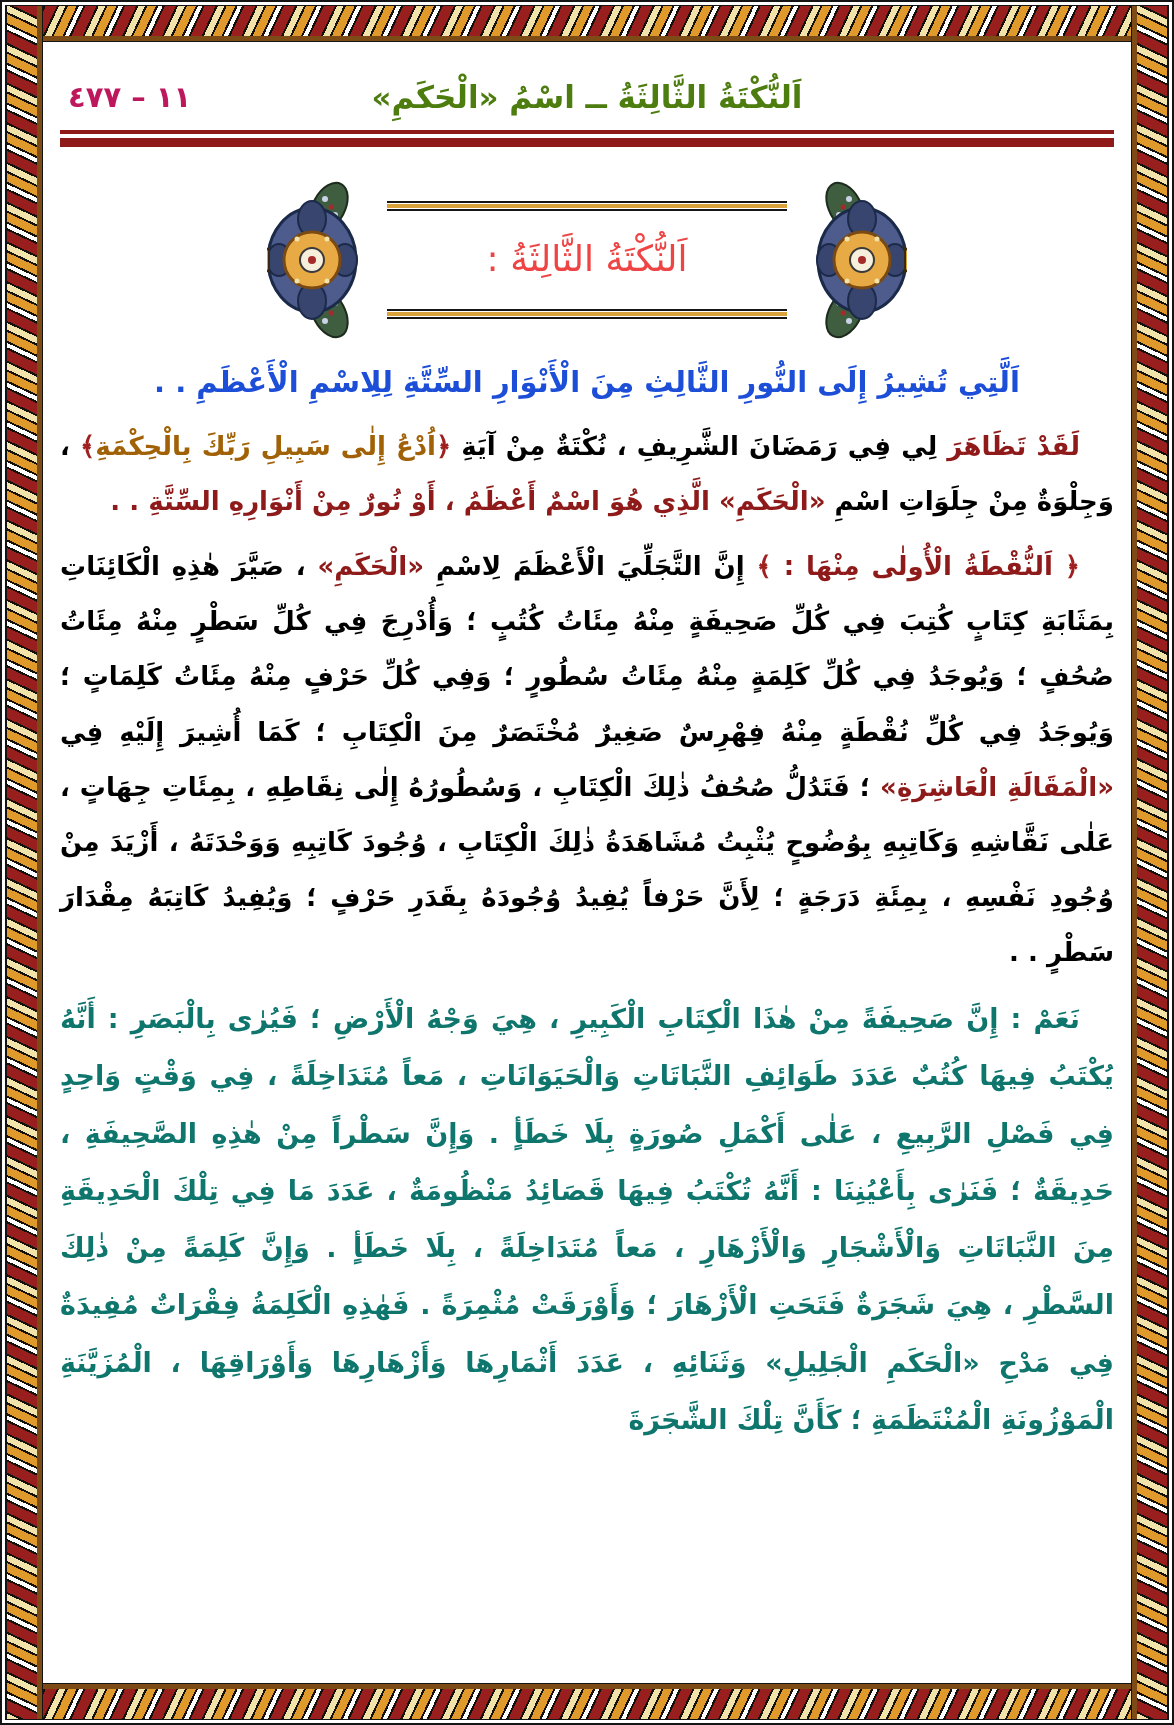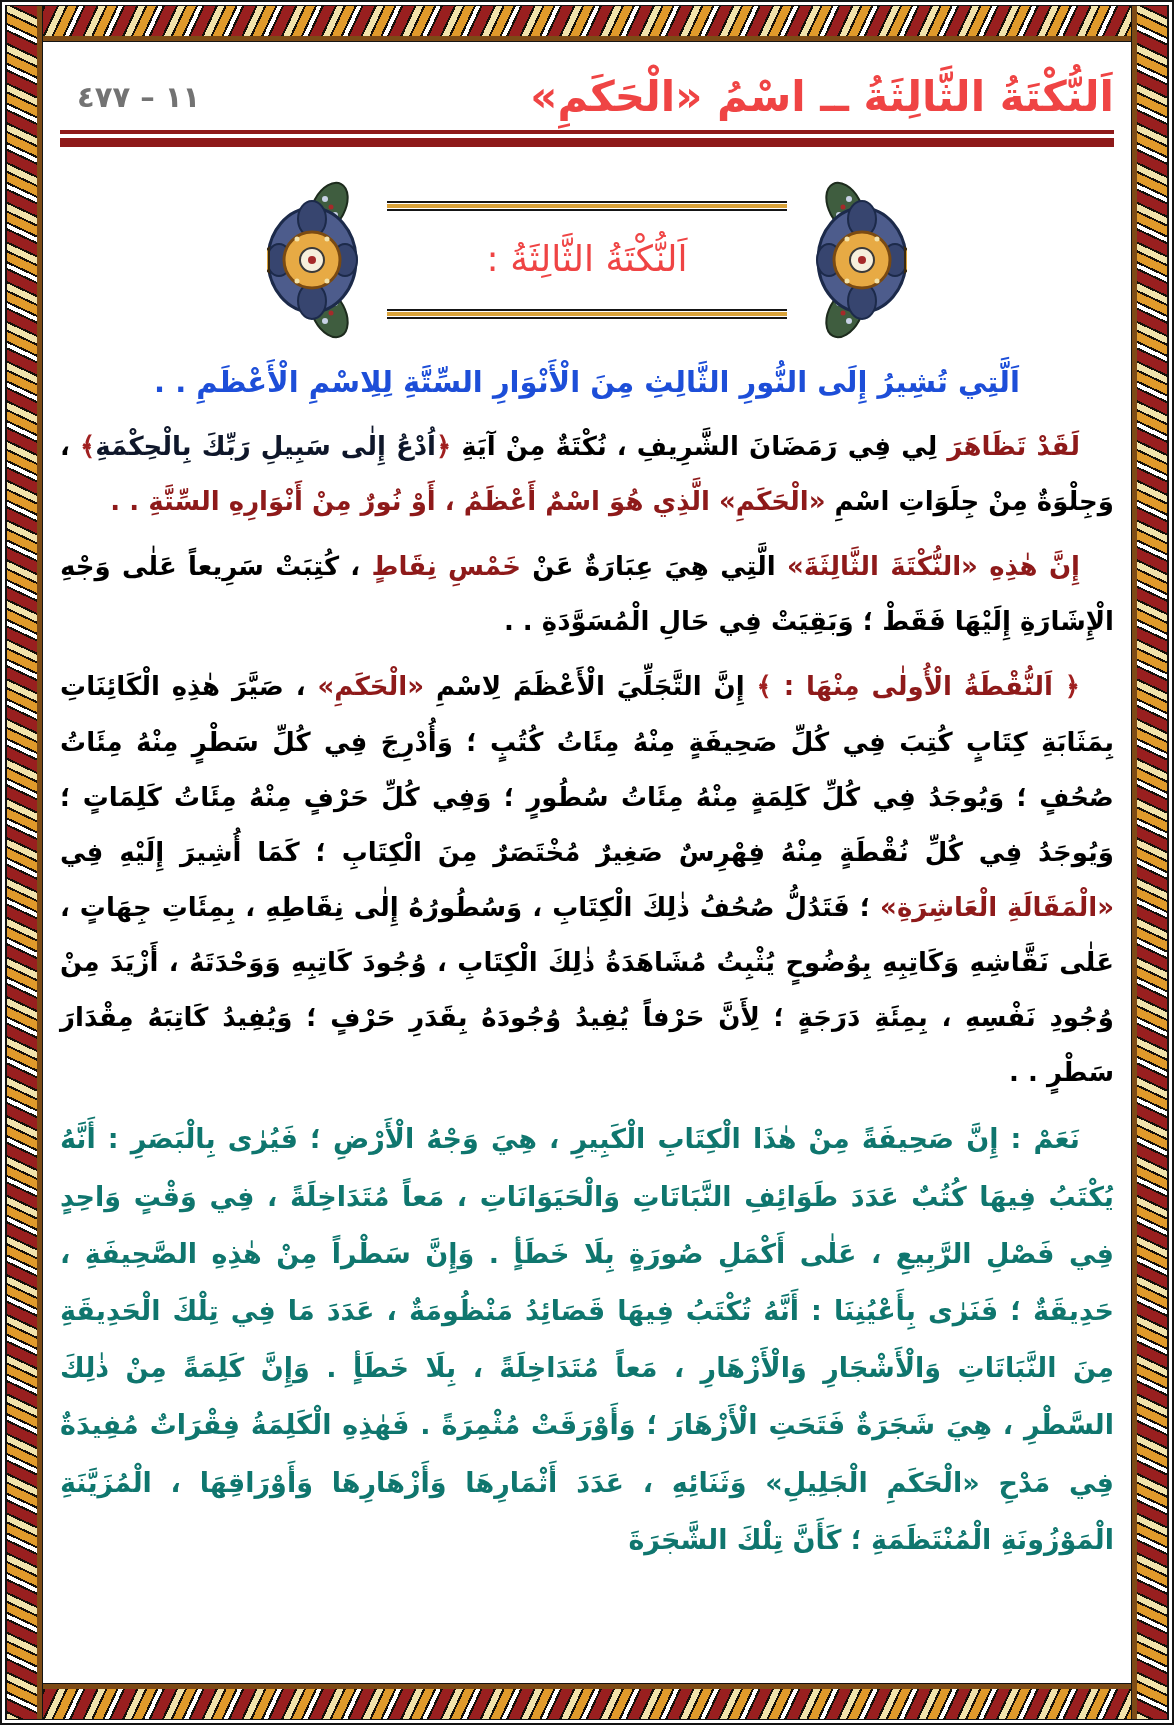--- a/index.html
+++ b/index.html
@@ -26,25 +26,25 @@
   .strip-top{top:6px;border-bottom:5px solid #7d4b16;}
   .strip-bottom{bottom:6px;border-top:5px solid #7d4b16;}
   .strip-left{left:6px;border-left:1px solid #141414;border-right:5px solid #7d4b16;}
   .strip-right{right:6px;border-right:1px solid #141414;border-left:5px solid #7d4b16;}
 
   
   .content{position:absolute;top:52px;right:60px;left:60px;bottom:44px;}
 
   .header{position:relative;height:54px;margin-top:18px;}
   .header-title{
-    position:absolute;right:0;left:0;
-    color:#ef4444;font-size:42px;font-weight:700;line-height:54px;
+    position:absolute;right:0;left:0;text-align:center;
+    color:#4d7c0f;font-size:31px;font-weight:700;line-height:54px;
   }
   .header-pagenum{
-    position:absolute;left:17px;top:0;color:#737373;font-size:29px;font-weight:700;line-height:54px;
+    position:absolute;left:8px;top:0;color:#be185d;font-size:29px;font-weight:700;line-height:54px;
   }
   .rule{margin-top:6px;}
   .rule .thin{height:4px;background:#8e1a1a;}
   .rule .gap{height:4px;background:#ffffff;}
   .rule .thick{height:9px;background:#8e1a1a;}
 
   
   .ornament{position:relative;width:640px;margin:34px auto 0;height:158px;}
   .ornament svg{display:block;}
   .ornament-title{
@@ -58,21 +58,21 @@
   }
 
   .body-text{margin-top:20px;}
   p.para{
     margin:10px 0 0 0;font-size:26px;font-weight:700;line-height:2.12;
     text-align:justify;text-indent:34px;color:#000000;
   }
   p.para-red{color:#0f766e;font-size:27px;}
   .t-black{color:#000000;}
   .t-redbold{color:#8e1a1a;margin-top:16px;}
-  .t-blue{color:#0f172a;}
+  .t-blue{color:#a16207;}
   .t-bracket{color:#a02020;}
 </style>
 </head>
 <body>
 
 <div class="page-edge"></div>
 <div class="strip strip-h strip-top"></div>
 <div class="strip strip-h strip-bottom"></div>
 <div class="strip strip-v strip-left"></div>
 <div class="strip strip-v strip-right"></div>
@@ -135,18 +135,17 @@
       <use href="#medallion" x="0" y="0"></use>
       <use href="#medallion" transform="translate(640,0) scale(-1,1)"></use>
     </svg>
     <div class="ornament-title">اَلنُّكْتَةُ الثَّالِثَةُ :</div>
   </div>
 
   <div class="subtitle">اَلَّتِي تُشِيرُ إِلَى النُّورِ الثَّالِثِ مِنَ الْأَنْوَارِ السِّتَّةِ لِلِاسْمِ الْأَعْظَمِ . .</div>
 
   <div class="body-text">
     <p class="para"><span class="t-redbold">لَقَدْ تَظَاهَرَ</span><span class="t-black"> لِي فِي رَمَضَانَ الشَّرِيفِ ، نُكْتَةٌ مِنْ آيَةِ </span><span class="t-bracket">﴿</span><span class="t-blue">اُدْعُ إِلٰى سَبِيلِ رَبِّكَ بِالْحِكْمَةِ</span><span class="t-bracket">﴾</span><span class="t-black"> ، وَجِلْوَةٌ مِنْ جِلَوَاتِ اسْمِ </span><span class="t-redbold">«الْحَكَمِ»</span><span class="t-redbold"> الَّذِي هُوَ اسْمٌ أَعْظَمُ ، أَوْ نُورٌ مِنْ أَنْوَارِهِ السِّتَّةِ . .</span></p>
-    <p class="para"><span class="t-redbold">إِنَّ هٰذِهِ «النُّكْتَةَ الثَّالِثَةَ»</span><span class="t-black"> الَّتِي هِيَ عِبَارَةٌ عَنْ </span><span class="t-redbold">خَمْسِ نِقَاطٍ</span><span class="t-black"> ، كُتِبَتْ سَرِيعاً عَلٰى وَجْهِ الْإِشَارَةِ إِلَيْهَا فَقَطْ ؛ وَبَقِيَتْ فِي حَالِ الْمُسَوَّدَةِ . .</span></p>
     <p class="para"><span class="t-bracket">﴿</span><span class="t-redbold"> اَلنُّقْطَةُ الْأُولٰى مِنْهَا : </span><span class="t-bracket">﴾</span><span class="t-black"> إِنَّ التَّجَلِّيَ الْأَعْظَمَ لِاسْمِ </span><span class="t-redbold">«الْحَكَمِ»</span><span class="t-black"> ، صَيَّرَ هٰذِهِ الْكَائِنَاتِ بِمَثَابَةِ كِتَابٍ كُتِبَ فِي كُلِّ صَحِيفَةٍ مِنْهُ مِئَاتُ كُتُبٍ ؛ وَأُدْرِجَ فِي كُلِّ سَطْرٍ مِنْهُ مِئَاتُ صُحُفٍ ؛ وَيُوجَدُ فِي كُلِّ كَلِمَةٍ مِنْهُ مِئَاتُ سُطُورٍ ؛ وَفِي كُلِّ حَرْفٍ مِنْهُ مِئَاتُ كَلِمَاتٍ ؛ وَيُوجَدُ فِي كُلِّ نُقْطَةٍ مِنْهُ فِهْرِسٌ صَغِيرٌ مُخْتَصَرٌ مِنَ الْكِتَابِ ؛ كَمَا أُشِيرَ إِلَيْهِ فِي </span><span class="t-redbold">«الْمَقَالَةِ الْعَاشِرَةِ»</span><span class="t-black"> ؛ فَتَدُلُّ صُحُفُ ذٰلِكَ الْكِتَابِ ، وَسُطُورُهُ إِلٰى نِقَاطِهِ ، بِمِئَاتِ جِهَاتٍ ، عَلٰى نَقَّاشِهِ وَكَاتِبِهِ بِوُضُوحٍ يُثْبِتُ مُشَاهَدَةُ ذٰلِكَ الْكِتَابِ ، وُجُودَ كَاتِبِهِ وَوَحْدَتَهُ ، أَزْيَدَ مِنْ وُجُودِ نَفْسِهِ ، بِمِئَةِ دَرَجَةٍ ؛ لِأَنَّ حَرْفاً يُفِيدُ وُجُودَهُ بِقَدَرِ حَرْفٍ ؛ وَيُفِيدُ كَاتِبَهُ مِقْدَارَ سَطْرٍ . .</span></p>
     <p class="para para-red"><span>نَعَمْ : إِنَّ صَحِيفَةً مِنْ هٰذَا الْكِتَابِ الْكَبِيرِ ، هِيَ وَجْهُ الْأَرْضِ ؛ فَيُرٰى بِالْبَصَرِ : أَنَّهُ يُكْتَبُ فِيهَا كُتُبٌ عَدَدَ طَوَائِفِ النَّبَاتَاتِ وَالْحَيَوَانَاتِ ، مَعاً مُتَدَاخِلَةً ، فِي وَقْتٍ وَاحِدٍ فِي فَصْلِ الرَّبِيعِ ، عَلٰى أَكْمَلِ صُورَةٍ بِلَا خَطَأٍ . وَإِنَّ سَطْراً مِنْ هٰذِهِ الصَّحِيفَةِ ، حَدِيقَةٌ ؛ فَنَرٰى بِأَعْيُنِنَا : أَنَّهُ تُكْتَبُ فِيهَا قَصَائِدُ مَنْظُومَةٌ ، عَدَدَ مَا فِي تِلْكَ الْحَدِيقَةِ مِنَ النَّبَاتَاتِ وَالْأَشْجَارِ وَالْأَزْهَارِ ، مَعاً مُتَدَاخِلَةً ، بِلَا خَطَأٍ . وَإِنَّ كَلِمَةً مِنْ ذٰلِكَ السَّطْرِ ، هِيَ شَجَرَةٌ فَتَحَتِ الْأَزْهَارَ ؛ وَأَوْرَقَتْ مُثْمِرَةً . فَهٰذِهِ الْكَلِمَةُ فِقْرَاتٌ مُفِيدَةٌ فِي مَدْحِ «الْحَكَمِ الْجَلِيلِ» وَثَنَائِهِ ، عَدَدَ أَثْمَارِهَا وَأَزْهَارِهَا وَأَوْرَاقِهَا ، الْمُزَيَّنَةِ الْمَوْزُونَةِ الْمُنْتَظَمَةِ ؛ كَأَنَّ تِلْكَ الشَّجَرَةَ</span></p>
   </div>
 
 </div>
 
 </body></html>

